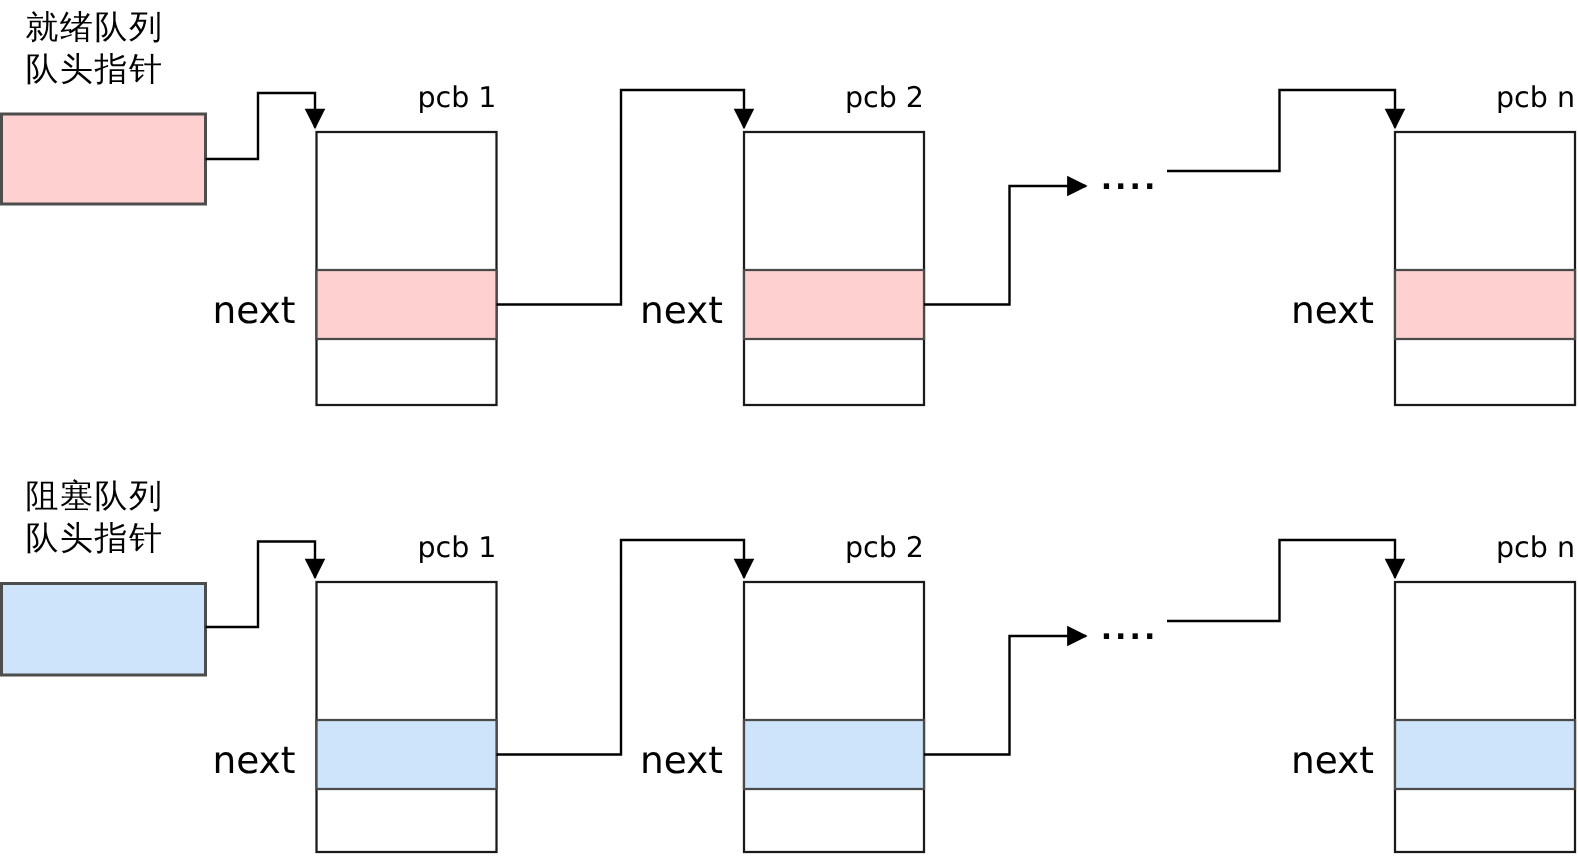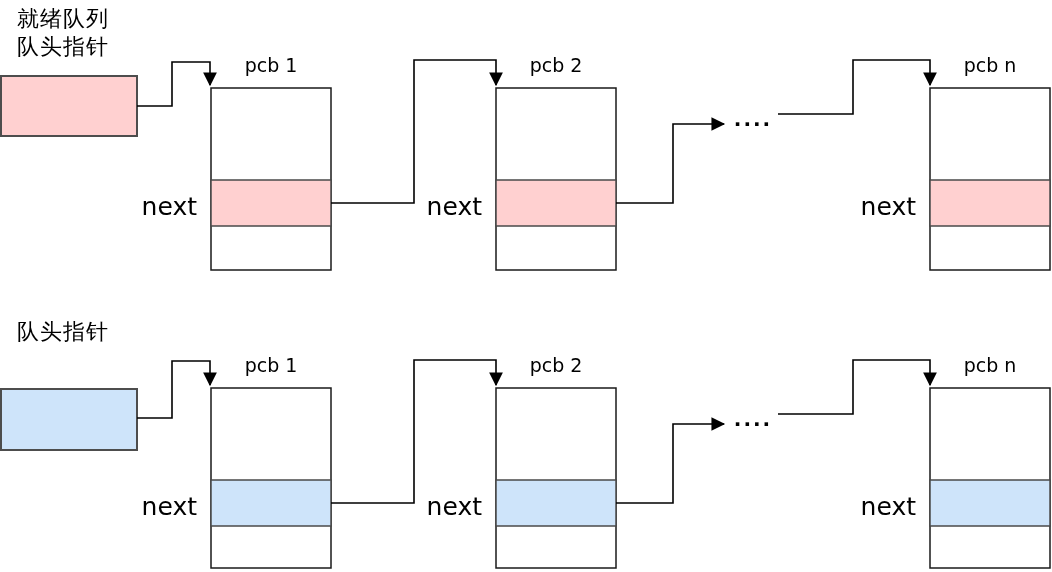--- a/index.html
+++ b/index.html
@@ -25,21 +25,21 @@
     color: #000000;
     white-space: nowrap;
   }
   .queue-label {
     font-size: 22px;
     line-height: 28px;
     letter-spacing: 1px;
   }
   .pcb-title {
     width: 120px;
-    text-align: center;
+    text-align: right;
     font-size: 19px;
   }
   .next-label {
     width: 64px;
     text-align: right;
     font-size: 25px;
   }
   .dots-label {
     width: 46px;
     text-align: center;
@@ -103,20 +103,21 @@
   <div class="label pcb-title" style="left:496px; top:54px;">pcb 2</div>
   <div class="label pcb-title" style="left:930px; top:54px;">pcb n</div>
 
   <div class="label next-label" style="left:133px; top:192px;">next</div>
   <div class="label next-label" style="left:418px; top:192px;">next</div>
   <div class="label next-label" style="left:852px; top:192px;">next</div>
 
   <div class="label dots-label" style="left:730px; top:110px;">....</div>
 
   <div class="label queue-label" style="left:17px; top:318px;">
+    <div>阻塞队列</div>
     <div>队头指针</div>
   </div>
 
   <div class="label pcb-title" style="left:211px; top:354px;">pcb 1</div>
   <div class="label pcb-title" style="left:496px; top:354px;">pcb 2</div>
   <div class="label pcb-title" style="left:930px; top:354px;">pcb n</div>
 
   <div class="label next-label" style="left:133px; top:492px;">next</div>
   <div class="label next-label" style="left:418px; top:492px;">next</div>
   <div class="label next-label" style="left:852px; top:492px;">next</div>

